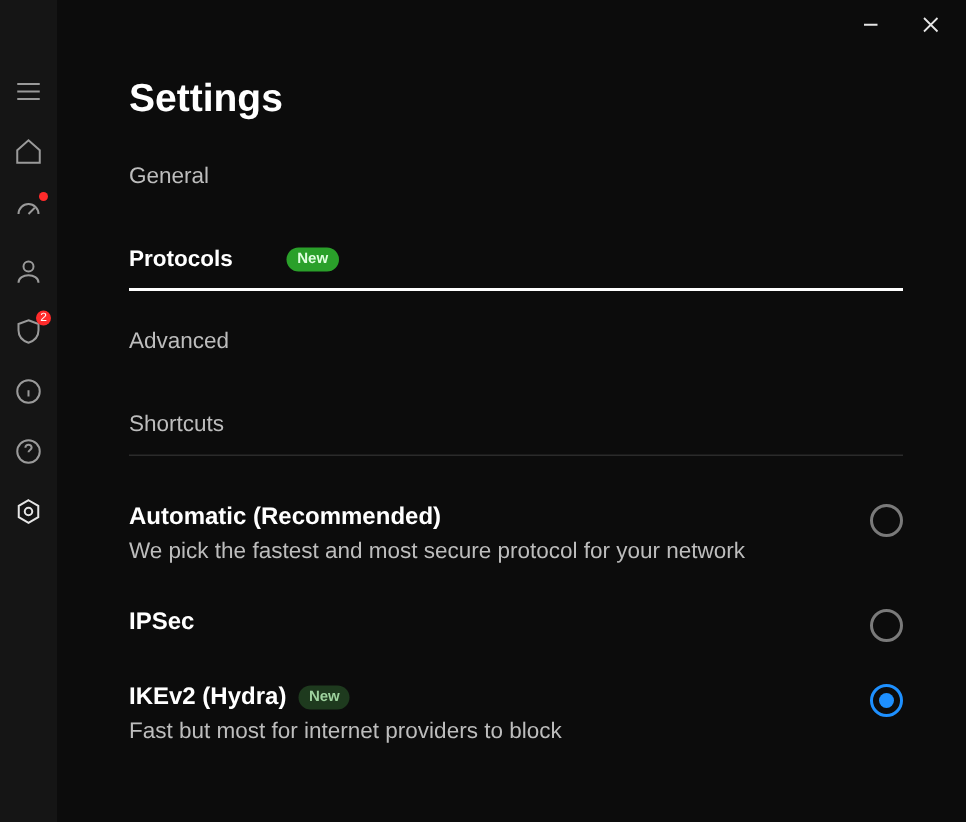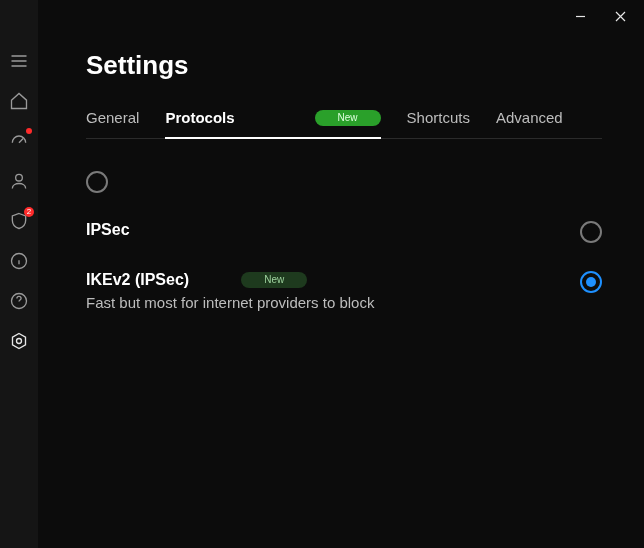--- a/index.html
+++ b/index.html
@@ -54,35 +54,36 @@
 
   h1.page-title {
     font-size: 26px; font-weight: 600; color: #fff;
     margin-top: 18px;
   }
 
   .tabs {
     display: flex; gap: 26px; margin-top: 28px;
     border-bottom: 1px solid #2b2b2b;
     width: 516px;
+    flex-direction: column;
   }
   .tab {
     padding-bottom: 12px;
     font-size: 15px; color: #bdbdbd; cursor: pointer;
     display: flex; align-items: center; gap: 8px;
     position: relative;
   }
   .tab.active { color: #fff; font-weight: 600; gap: 36px; }
   .tab.active::after {
     content: ""; position: absolute; left: 0; right: 0; bottom: -1px;
     height: 2px; background: #fff;
   }
   .pill {
-    background: #2aa02a; color: #dfffdf; font-size: 10px; font-weight: 400;
-    border-radius: 9px; padding: 1px 23px; line-height: 14px; margin-left: 44px;
+    background: #2aa02a; color: #dfffdf; font-size: 10px; font-weight: 700;
+    border-radius: 9px; padding: 1px 7px; line-height: 14px;
   }
   .pill.dark { background: #1e3a1e; color: #9ed29e; }
 
   .options { margin-top: 32px; width: 516px; display: flex; flex-direction: column; gap: 28px; }
   .option { display: flex; align-items: flex-start; justify-content: space-between; cursor: pointer; }
   .option .texts { padding-right: 20px; }
   .option .title { font-size: 16px; font-weight: 600; color: #fff; display: flex; align-items: center; gap: 8px; }
   .option .desc { font-size: 15px; color: #bdbdbd; margin-top: 4px; line-height: 1.35; }
   .radio {
     flex: 0 0 22px; width: 22px; height: 22px; border-radius: 50%;
@@ -164,46 +165,52 @@
 
   <div class="tabs">
     <div class="tab">
       <span>General</span>
     </div>
     <div class="tab active">
       <span>Protocols</span>
       <span class="pill">New</span>
     </div>
     <div class="tab">
+      <span>Advanced</span>
+    </div>
+    <div class="tab">
       <span>Shortcuts</span>
     </div>
-    <div class="tab">
-      <span>Advanced</span>
-    </div>
   </div>
 
   <div class="options">
 
     <div class="option">
+      <div class="texts">
+        <div class="title">
+          <span>Automatic (Recommended)</span>
+        </div>
+        <div class="desc">We pick the fastest and most secure protocol for your network</div>
+      </div>
       <div class="radio"></div>
     </div>
 
     <div class="option">
       <div class="texts">
         <div class="title">
           <span>IPSec</span>
         </div>
       </div>
       <div class="radio"></div>
     </div>
 
     <div class="option">
       <div class="texts">
         <div class="title">
-          <span>IKEv2 (IPSec)</span>
+          <span>IKEv2 (Hydra)</span>
           <span class="pill dark">New</span>
         </div>
         <div class="desc">Fast but most for internet providers to block</div>
       </div>
       <div class="radio selected"></div>
     </div>
 
   </div>
 </main>
 

